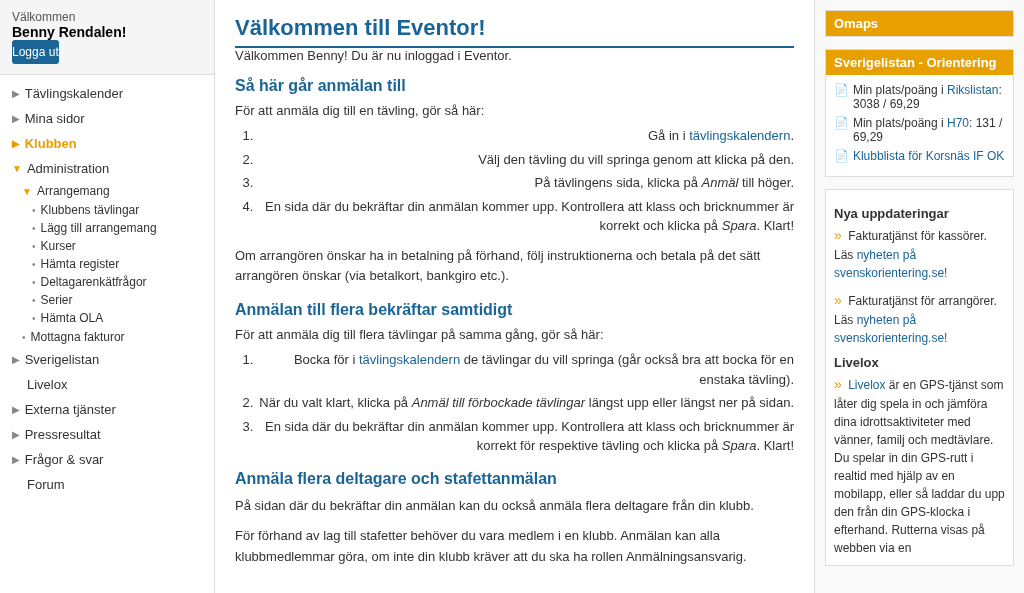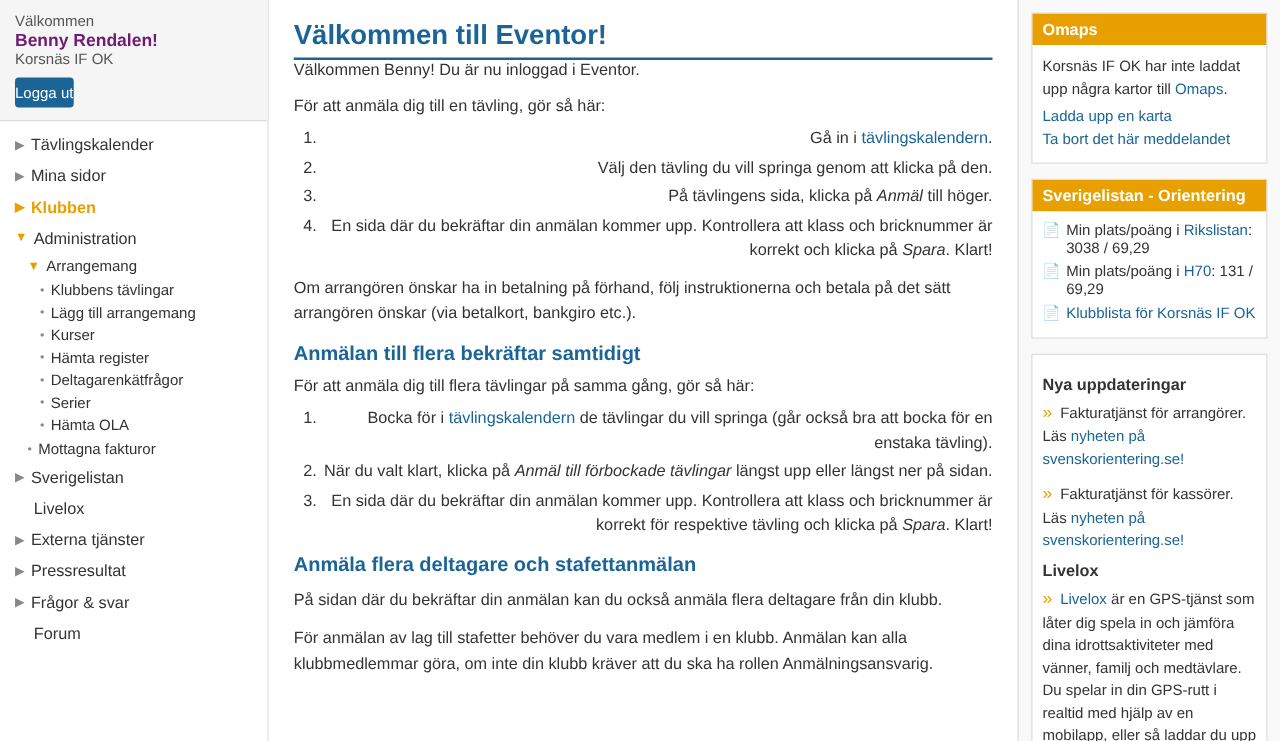--- a/index.html
+++ b/index.html
@@ -18,21 +18,21 @@
       padding: 0;
     }
 
     .sidebar-header {
       background: #f5f5f5;
       padding: 10px 12px;
       border-bottom: 1px solid #ddd;
     }
 
     .sidebar-welcome { font-size: 12px; color: #555; }
-    .sidebar-username { font-weight: bold; font-size: 14px; color: #701a75; }
+    .sidebar-username { font-weight: bold; font-size: 14px; color: #000000; }
     .sidebar-club { font-size: 12px; color: #555; margin-bottom: 8px; }
 
     .logout-btn {
       display: inline-block;
       background: #1a6496;
       color: #fff;
       padding: 5px 0;
       border-radius: 3px;
       font-size: 12px;
       cursor: pointer;
@@ -160,21 +160,20 @@
   </style>
 </head>
 <body>
 
 <div class="page-wrapper">
 
   <div class="sidebar">
     <div class="sidebar-header">
       <div class="sidebar-welcome">Välkommen</div>
       <div class="sidebar-username">Benny Rendalen!</div>
-      <div class="sidebar-club">Korsnäs IF OK</div>
       <button class="logout-btn">Logga ut</button>
     </div>
 
     <nav class="sidebar-nav">
 
       <div class="nav-item">
         <span class="nav-arrow right">▶</span>
         <span>Tävlingskalender</span>
       </div>
 
@@ -268,20 +267,21 @@
 
     </nav>
   </div>
 
   <div class="main-content">
 
     <h1 class="main-title">Välkommen till Eventor!</h1>
 
     <p class="intro-text">Välkommen Benny! Du är nu inloggad i Eventor.</p>
 
+    <h2 class="section-title">Så här går anmälan till</h2>
     <p class="section-intro">För att anmäla dig till en tävling, gör så här:</p>
 
     <ol>
       <li>Gå in i <a href="#">tävlingskalendern</a>.</li>
       <li>Välj den tävling du vill springa genom att klicka på den.</li>
       <li>På tävlingens sida, klicka på <em>Anmäl</em> till höger.</li>
       <li>En sida där du bekräftar din anmälan kommer upp. Kontrollera att klass och bricknummer är korrekt och klicka på <em>Spara</em>. Klart!</li>
     </ol>
 
     <p class="body-text">Om arrangören önskar ha in betalning på förhand, följ instruktionerna och betala på det sätt arrangören önskar (via betalkort, bankgiro etc.).</p>
@@ -290,36 +290,28 @@
     <p class="section-intro">För att anmäla dig till flera tävlingar på samma gång, gör så här:</p>
 
     <ol>
       <li>Bocka för i <a href="#">tävlingskalendern</a> de tävlingar du vill springa (går också bra att bocka för en enstaka tävling).</li>
       <li>När du valt klart, klicka på <em>Anmäl till förbockade tävlingar</em> längst upp eller längst ner på sidan.</li>
       <li>En sida där du bekräftar din anmälan kommer upp. Kontrollera att klass och bricknummer är korrekt för respektive tävling och klicka på <em>Spara</em>. Klart!</li>
     </ol>
 
     <h2 class="section-title">Anmäla flera deltagare och stafettanmälan</h2>
     <p class="body-text">På sidan där du bekräftar din anmälan kan du också anmäla flera deltagare från din klubb.</p>
-    <p class="body-text">För anmälan av lag till stafetter behöver du vara medlem i en klubb. Anmälan kan alla klubbmedlemmar göra, om inte din klubb kräver att du ska ha rollen Anmälningsansvarig.</p>
+    <p class="body-text">För förhand av lag till stafetter behöver du vara medlem i en klubb. Anmälan kan alla klubbmedlemmar göra, om inte din klubb kräver att du ska ha rollen Anmälningsansvarig.</p>
 
   </div>
 
   <div class="right-panel">
 
     <div class="widget">
       <div class="widget-header">Omaps</div>
-      <div class="widget-body">
-        <p>
-          Korsnäs IF OK har inte laddat upp några kartor till
-          <a href="#">Omaps</a>.
-        </p>
-        <a href="#" class="widget-link">Ladda upp en karta</a>
-        <a href="#" class="widget-link">Ta bort det här meddelandet</a>
-      </div>
     </div>
 
     <div class="widget">
       <div class="widget-header">Sverigelistan - Orientering</div>
       <div class="widget-body">
         <div class="widget-row">
           <span style="margin-right:4px;color:#888;">📄</span>
           <span>Min plats/poäng i <a href="#">Rikslistan</a>: 3038 / 69,29</span>
         </div>
         <div class="widget-row">
@@ -332,25 +324,25 @@
         </div>
       </div>
     </div>
 
     <div class="widget">
       <div class="widget-body">
         <div class="widget-section-title">Nya uppdateringar</div>
 
         <div class="news-item">
           <span class="news-bullet">»</span>
-          Fakturatjänst för arrangörer. Läs <a href="#">nyheten på svenskorientering.se!</a>
+          Fakturatjänst för kassörer. Läs <a href="#">nyheten på svenskorientering.se!</a>
         </div>
         <div class="news-item">
           <span class="news-bullet">»</span>
-          Fakturatjänst för kassörer. Läs <a href="#">nyheten på svenskorientering.se!</a>
+          Fakturatjänst för arrangörer. Läs <a href="#">nyheten på svenskorientering.se!</a>
         </div>
 
         <div class="widget-section-title">Livelox</div>
 
         <div class="livelox-text">
           <span class="news-bullet">»</span>
           <a href="#">Livelox</a> är en GPS-tjänst som låter dig spela in och jämföra dina idrottsaktiviteter med vänner, familj och medtävlare. Du spelar in din GPS-rutt i realtid med hjälp av en mobilapp, eller så laddar du upp den från din GPS-klocka i efterhand. Rutterna visas på webben via en
         </div>
       </div>
     </div>

